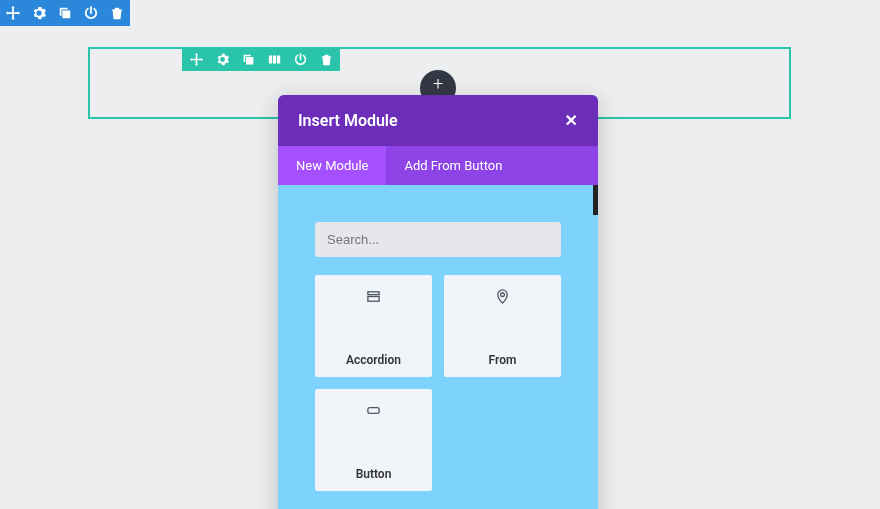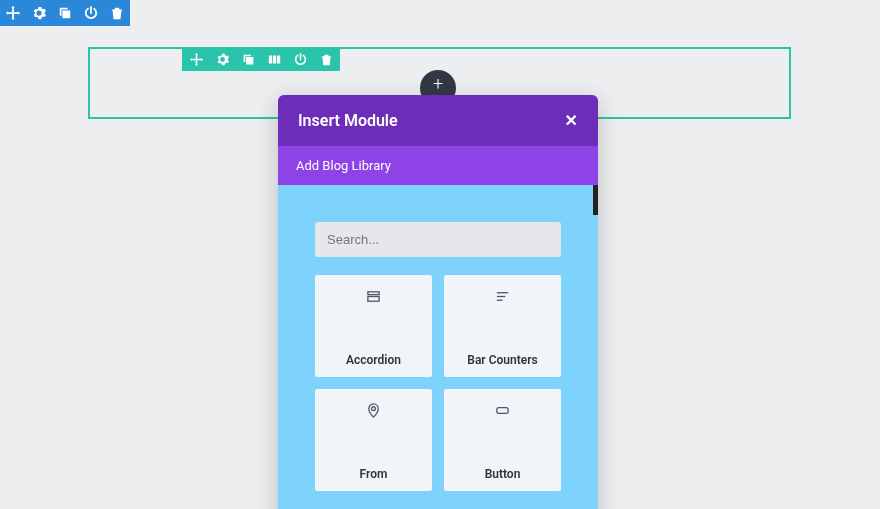--- a/index.html
+++ b/index.html
@@ -113,50 +113,41 @@
   </div>
 
   <div class="add-circle"></div>
 
   <div class="modal">
     <div class="modal-header">
       <div class="modal-title">Insert Module</div>
       <div class="close-btn">✕</div>
     </div>
     <div class="modal-tabs">
-      <div class="modal-tab">Add Blog Library</div>
+      <div class="modal-tab active">New Module</div>
+      <div class="modal-tab">Add From Button</div>
     </div>
     <div class="modal-body">
       <div class="scrollbar-stub"></div>
       <div class="search-wrap">
         <input class="search-input" placeholder="Search..." style="">
       </div>
       <div class="module-grid">
 
         <div class="module-item">
           <div class="module-icon">
               <svg viewBox="0 0 16 16">
                 <rect x="2" y="3" width="12" height="3"></rect>
                 <rect x="2" y="8" width="12" height="5"></rect>
               </svg>
             </div>
           <div class="module-label">Accordion</div>
         </div>
 
 
-        <div class="module-item">
-          <div class="module-icon">
-              <svg viewBox="0 0 16 16">
-                <line x1="2" y1="4" x2="14" y2="4"></line>
-                <line x1="2" y1="8" x2="11" y2="8"></line>
-                <line x1="2" y1="12" x2="8" y2="12"></line>
-              </svg>
-            </div>
-          <div class="module-label">Bar Counters</div>
-        </div>
 
 
         <div class="module-item">
           <div class="module-icon">
               <svg viewBox="0 0 16 16">
                 <path d="M8 1a5 5 0 015 5c0 4-5 9-5 9S3 10 3 6a5 5 0 015-5z"></path>
                 <circle cx="8" cy="6" r="2"></circle>
               </svg>
             </div>
           <div class="module-label">From</div>

